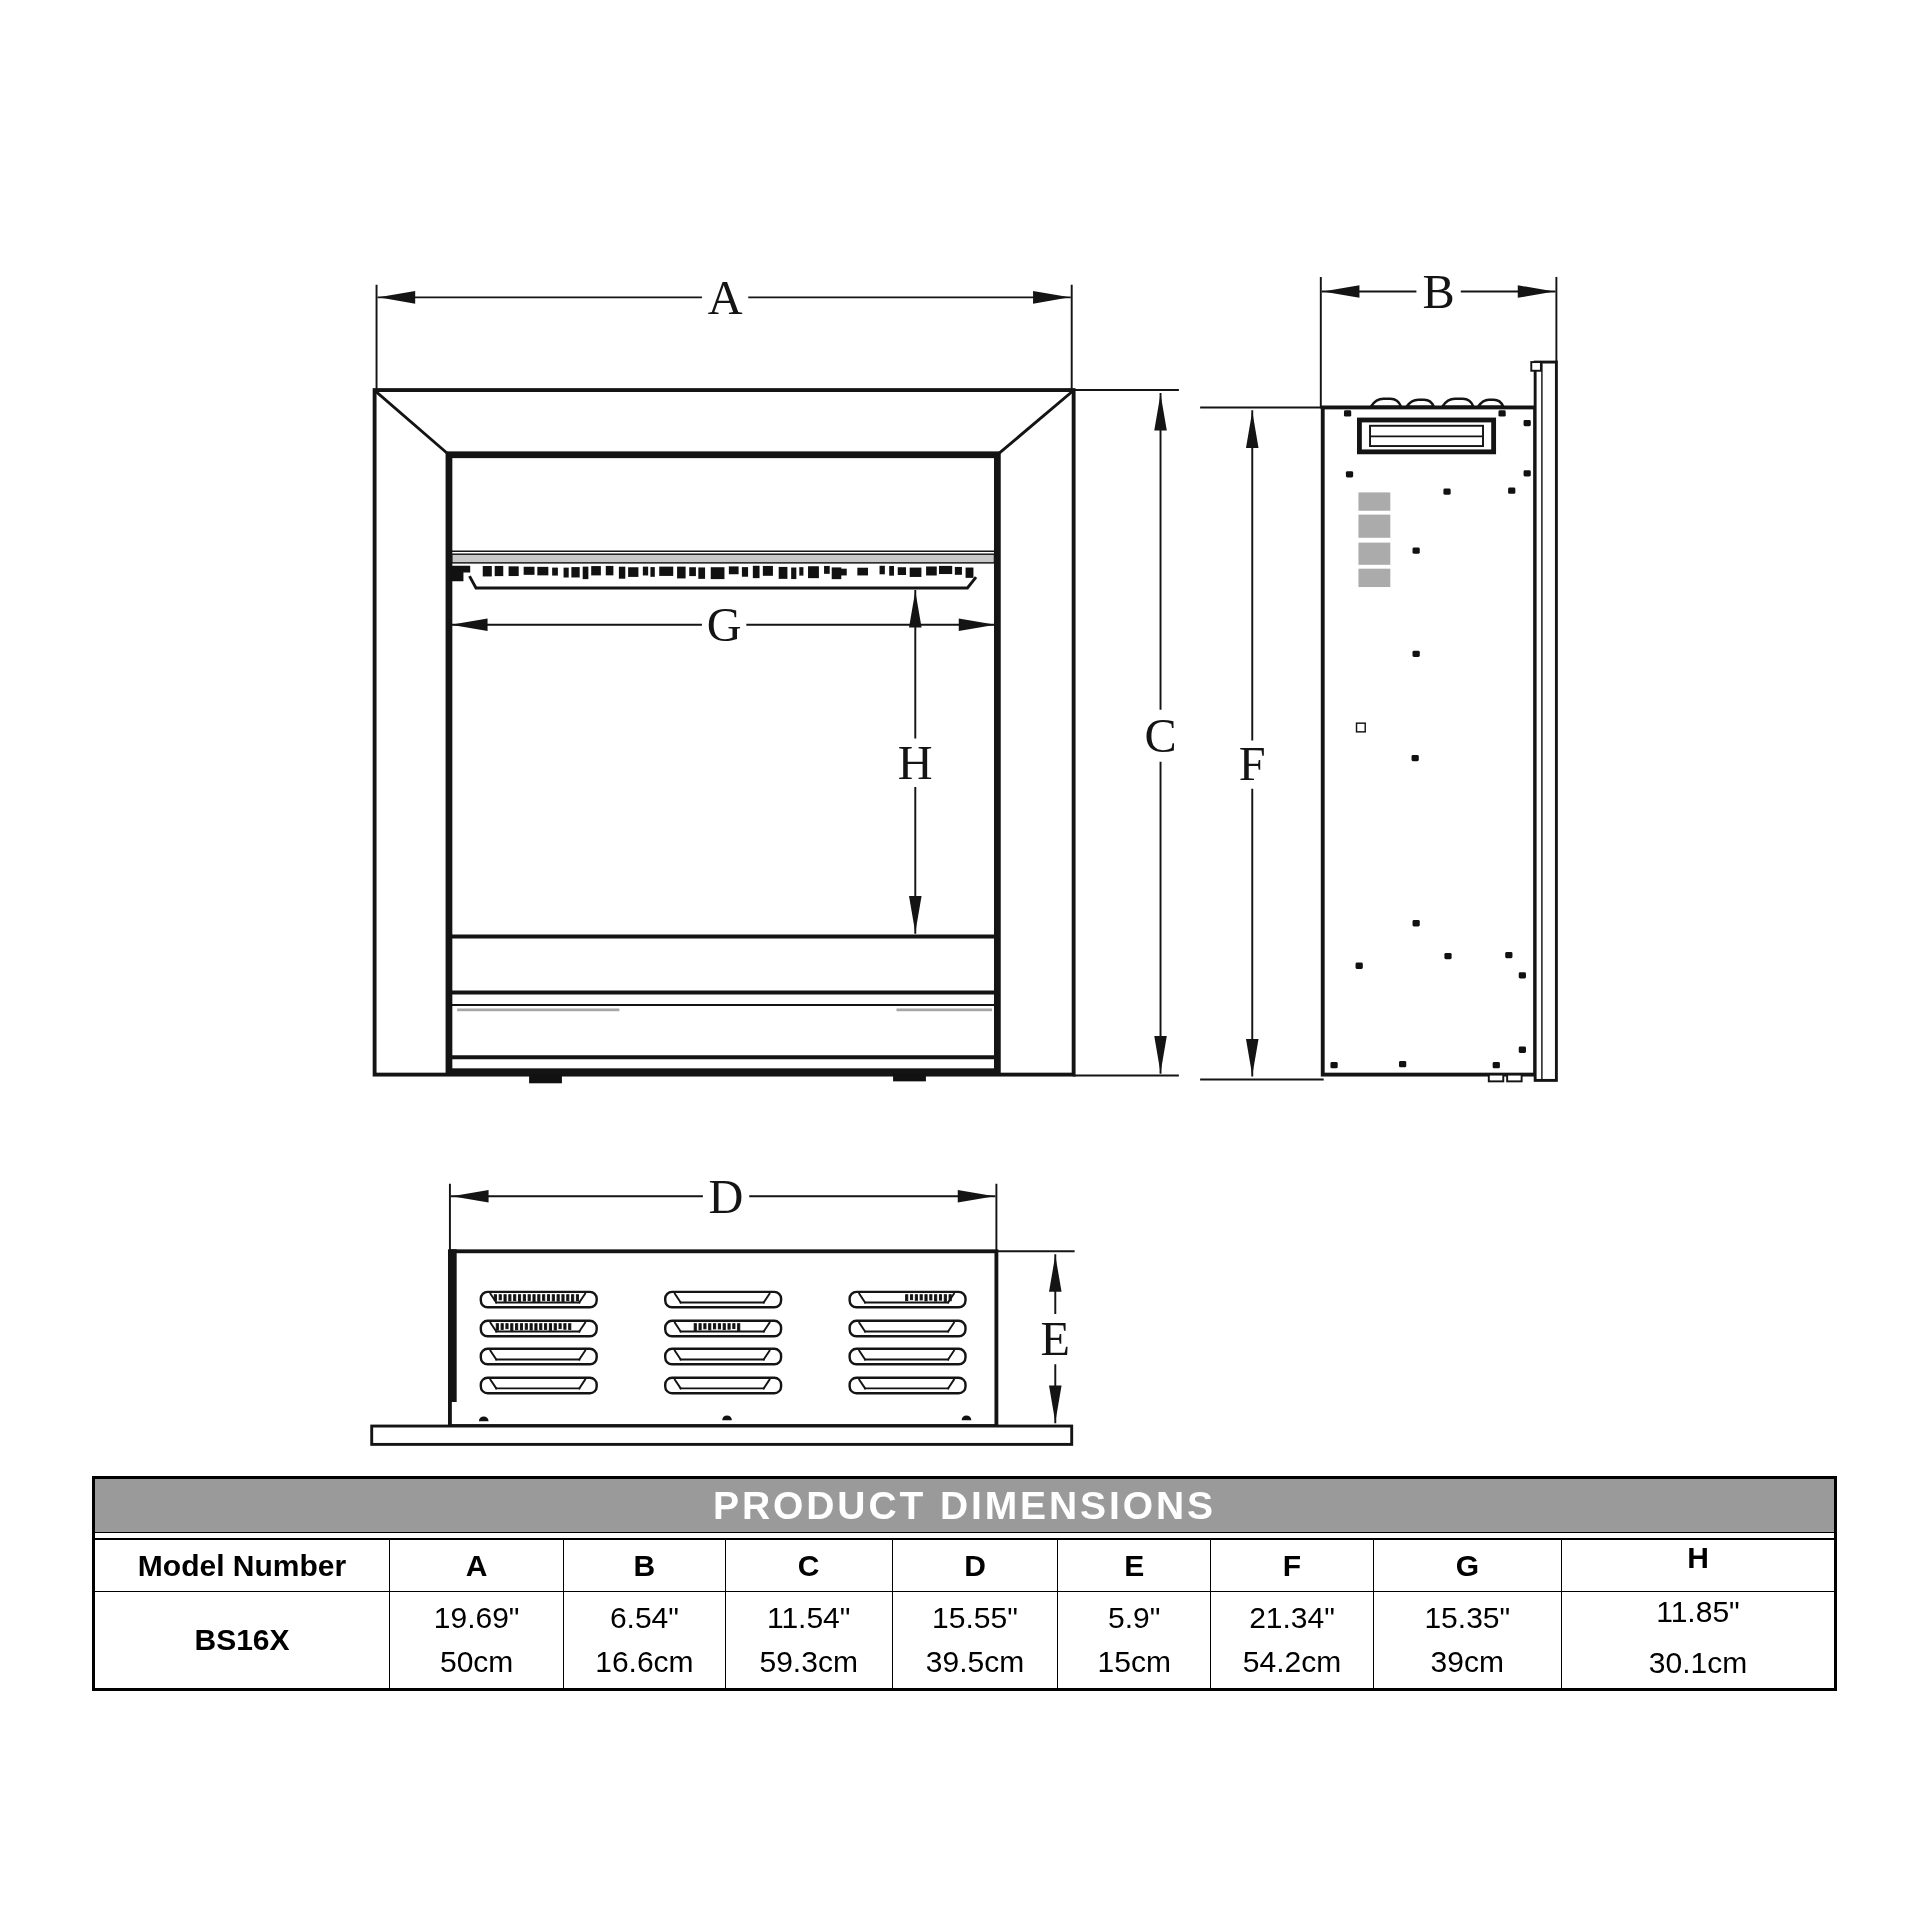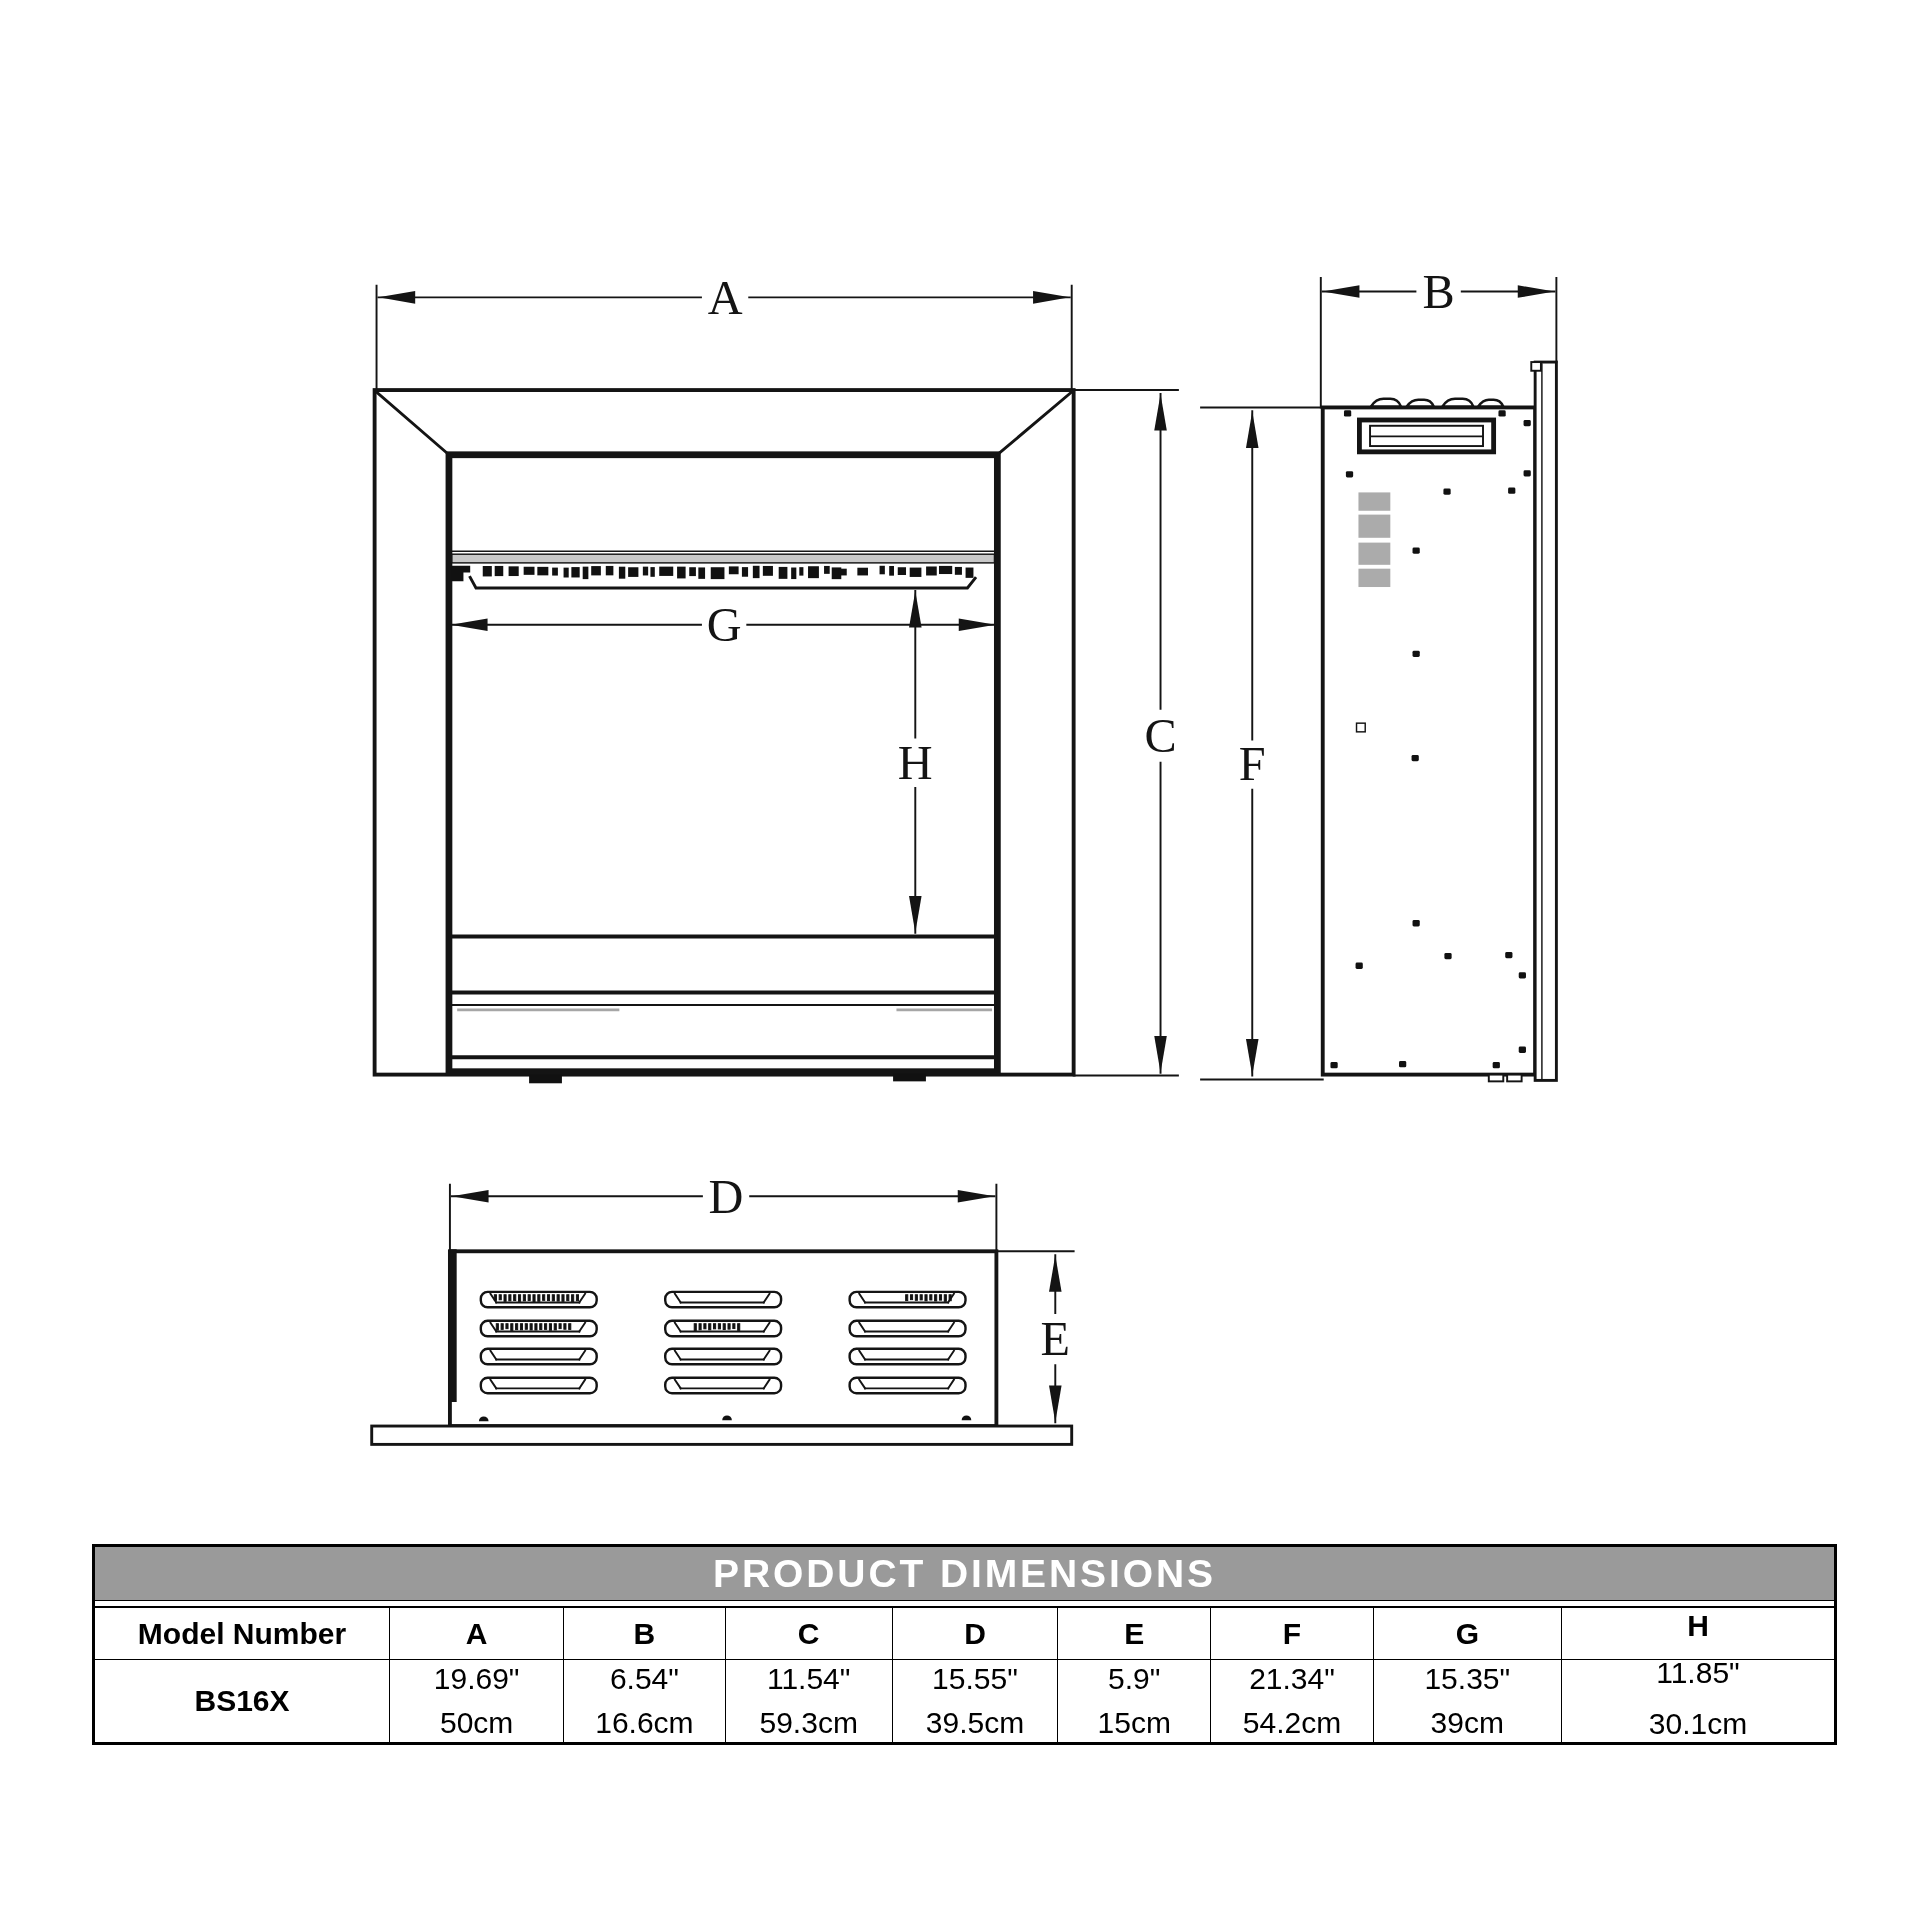--- a/index.html
+++ b/index.html
@@ -6,35 +6,35 @@
   body{
     width:1931px;height:1931px;position:relative;background:#ffffff;
     font-family:"Liberation Sans",sans-serif;overflow:hidden;
   }
   svg text{
     font-family:"Liberation Serif",serif;
     font-size:50px;fill:#141414;
   }
   
   .dim-table{
-    position:absolute;left:92px;top:1544px;width:1745px;
+    position:absolute;left:92px;top:1476px;width:1745px;
     border:3.9px solid #000;background:#fff;box-sizing:border-box;
   }
   .tbl-title{
     height:53px;background:#9a9a9a;border-bottom:1.9px solid #000;
     display:flex;align-items:center;justify-content:center;
     color:#fff;font-weight:bold;font-size:39px;letter-spacing:2.9px;
   }
   .tbl-gap{height:4.8px;background:#fff;border-bottom:2.9px solid #000;}
   table.grid{
     width:100%;border-collapse:collapse;table-layout:fixed;
   }
   table.grid th,table.grid td{
     border-left:1.9px solid #000;border-top:1.9px solid #000;
-    text-align:center;vertical-align:middle;padding:1px;
+    text-align:center;vertical-align:middle;padding:8px;
     font-size:30px;color:#000;
   }
   table.grid tr:first-child th{border-top:none;}
   table.grid th:first-child,table.grid td:first-child{border-left:none;}
   table.grid tr.hdr{height:52px;}
   table.grid tr.data{height:75px;}
   table.grid th{font-weight:bold;}
   td.model{font-weight:bold;}
   .raised{position:relative;top:-7.7px;display:inline-block;}
   td .cm{margin-top:10px;}

